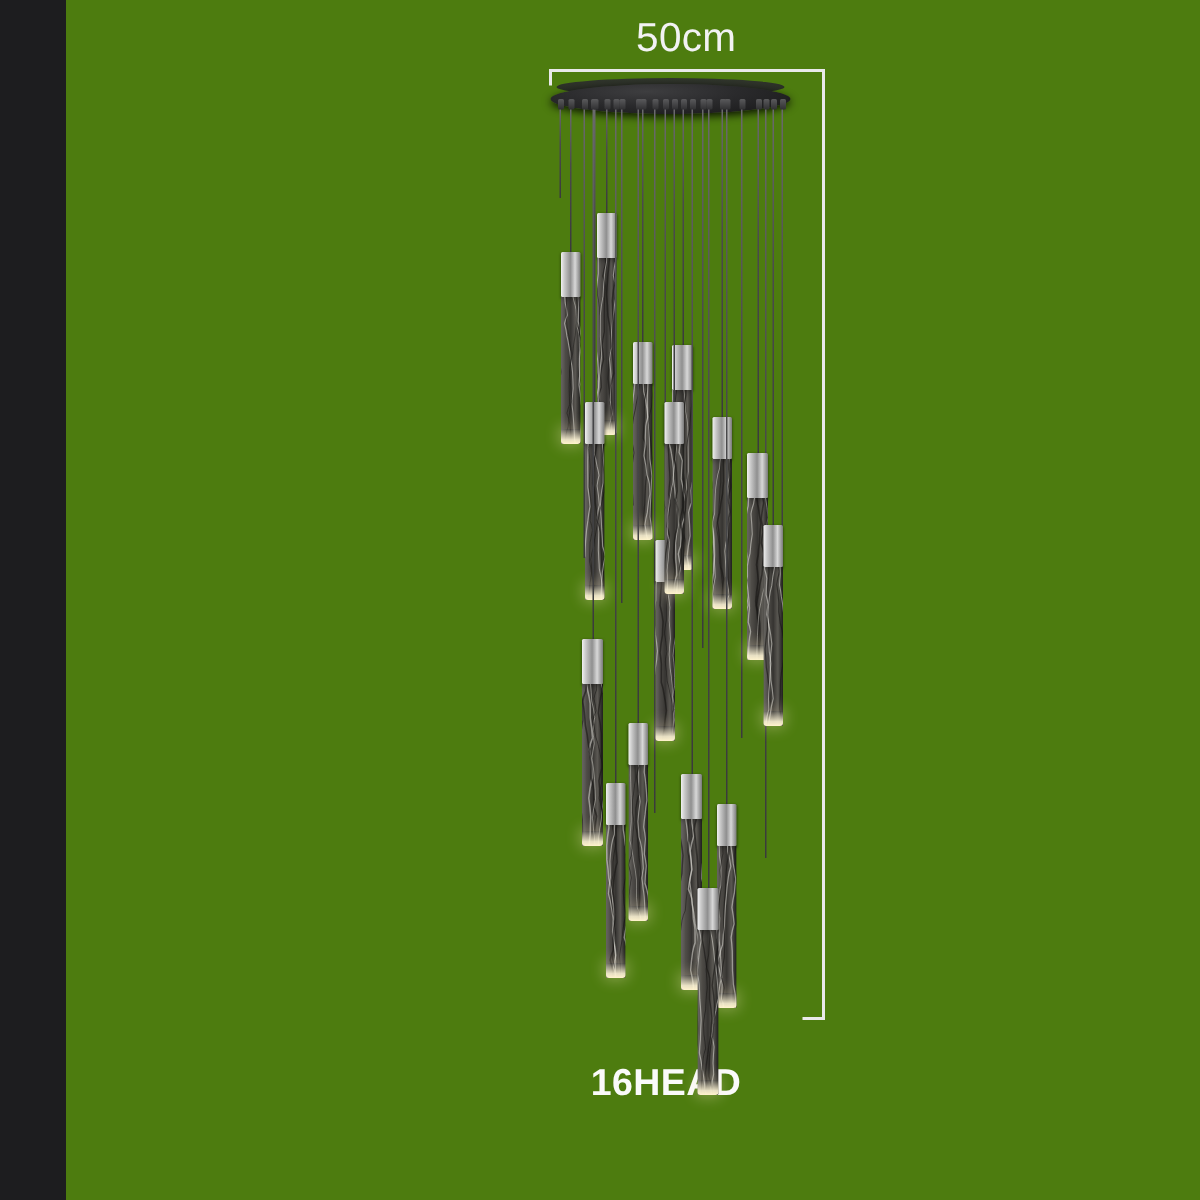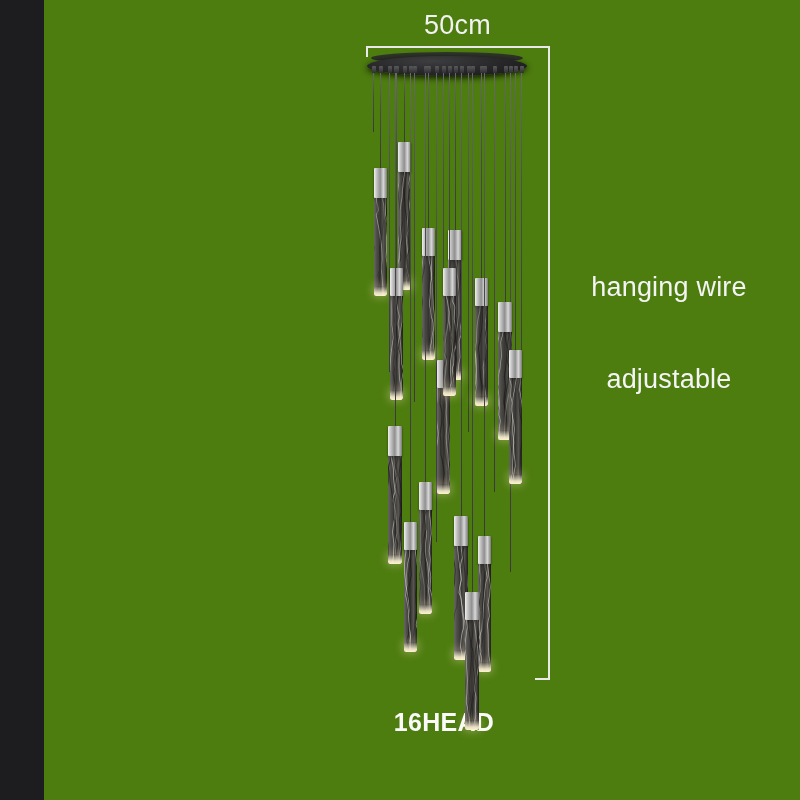--- a/index.html
+++ b/index.html
@@ -167,22 +167,20 @@
 
 <div id="stage">
 
   <div class="dim-h" id="dimH" style="left: 322px; top: 46px; width: 183px;"></div>
   <div class="tick-down" id="dimTickL" style="left: 322px; top: 46px; height: 11px;"></div>
   <div class="dim-v" id="dimV" style="left: 504px; top: 46px; height: 634px;"></div>
   <div class="tick-left" id="dimTickB" style="left: 491px; top: 678px; width: 13px;"></div>
 
   <div class="label-width" id="widthLabel" style="top: 10px; left: 13.5px;">50cm</div>
 
-  <div class="side-text" id="sideL0" style="left: 500px; top: 272px;">hanging wire</div>
-  <div class="side-text" id="sideL2" style="left: 500px; top: 364px;">adjustable</div>
 
   <div class="label-heads" id="headsLabel" style="top: 708px;">16HEAD</div>
 
   <div id="fixture">
     <div class="canopy-top"></div>
     <div class="canopy"></div>
     <div id="pendants">
         <div class="wire" style="left: 329px; top: 72px; height: 60px;"></div>
         <div class="nipple" style="left: 327.5px; top: 66px;"></div>
         <div class="wire" style="left: 345px; top: 72px; height: 300px;"></div>

